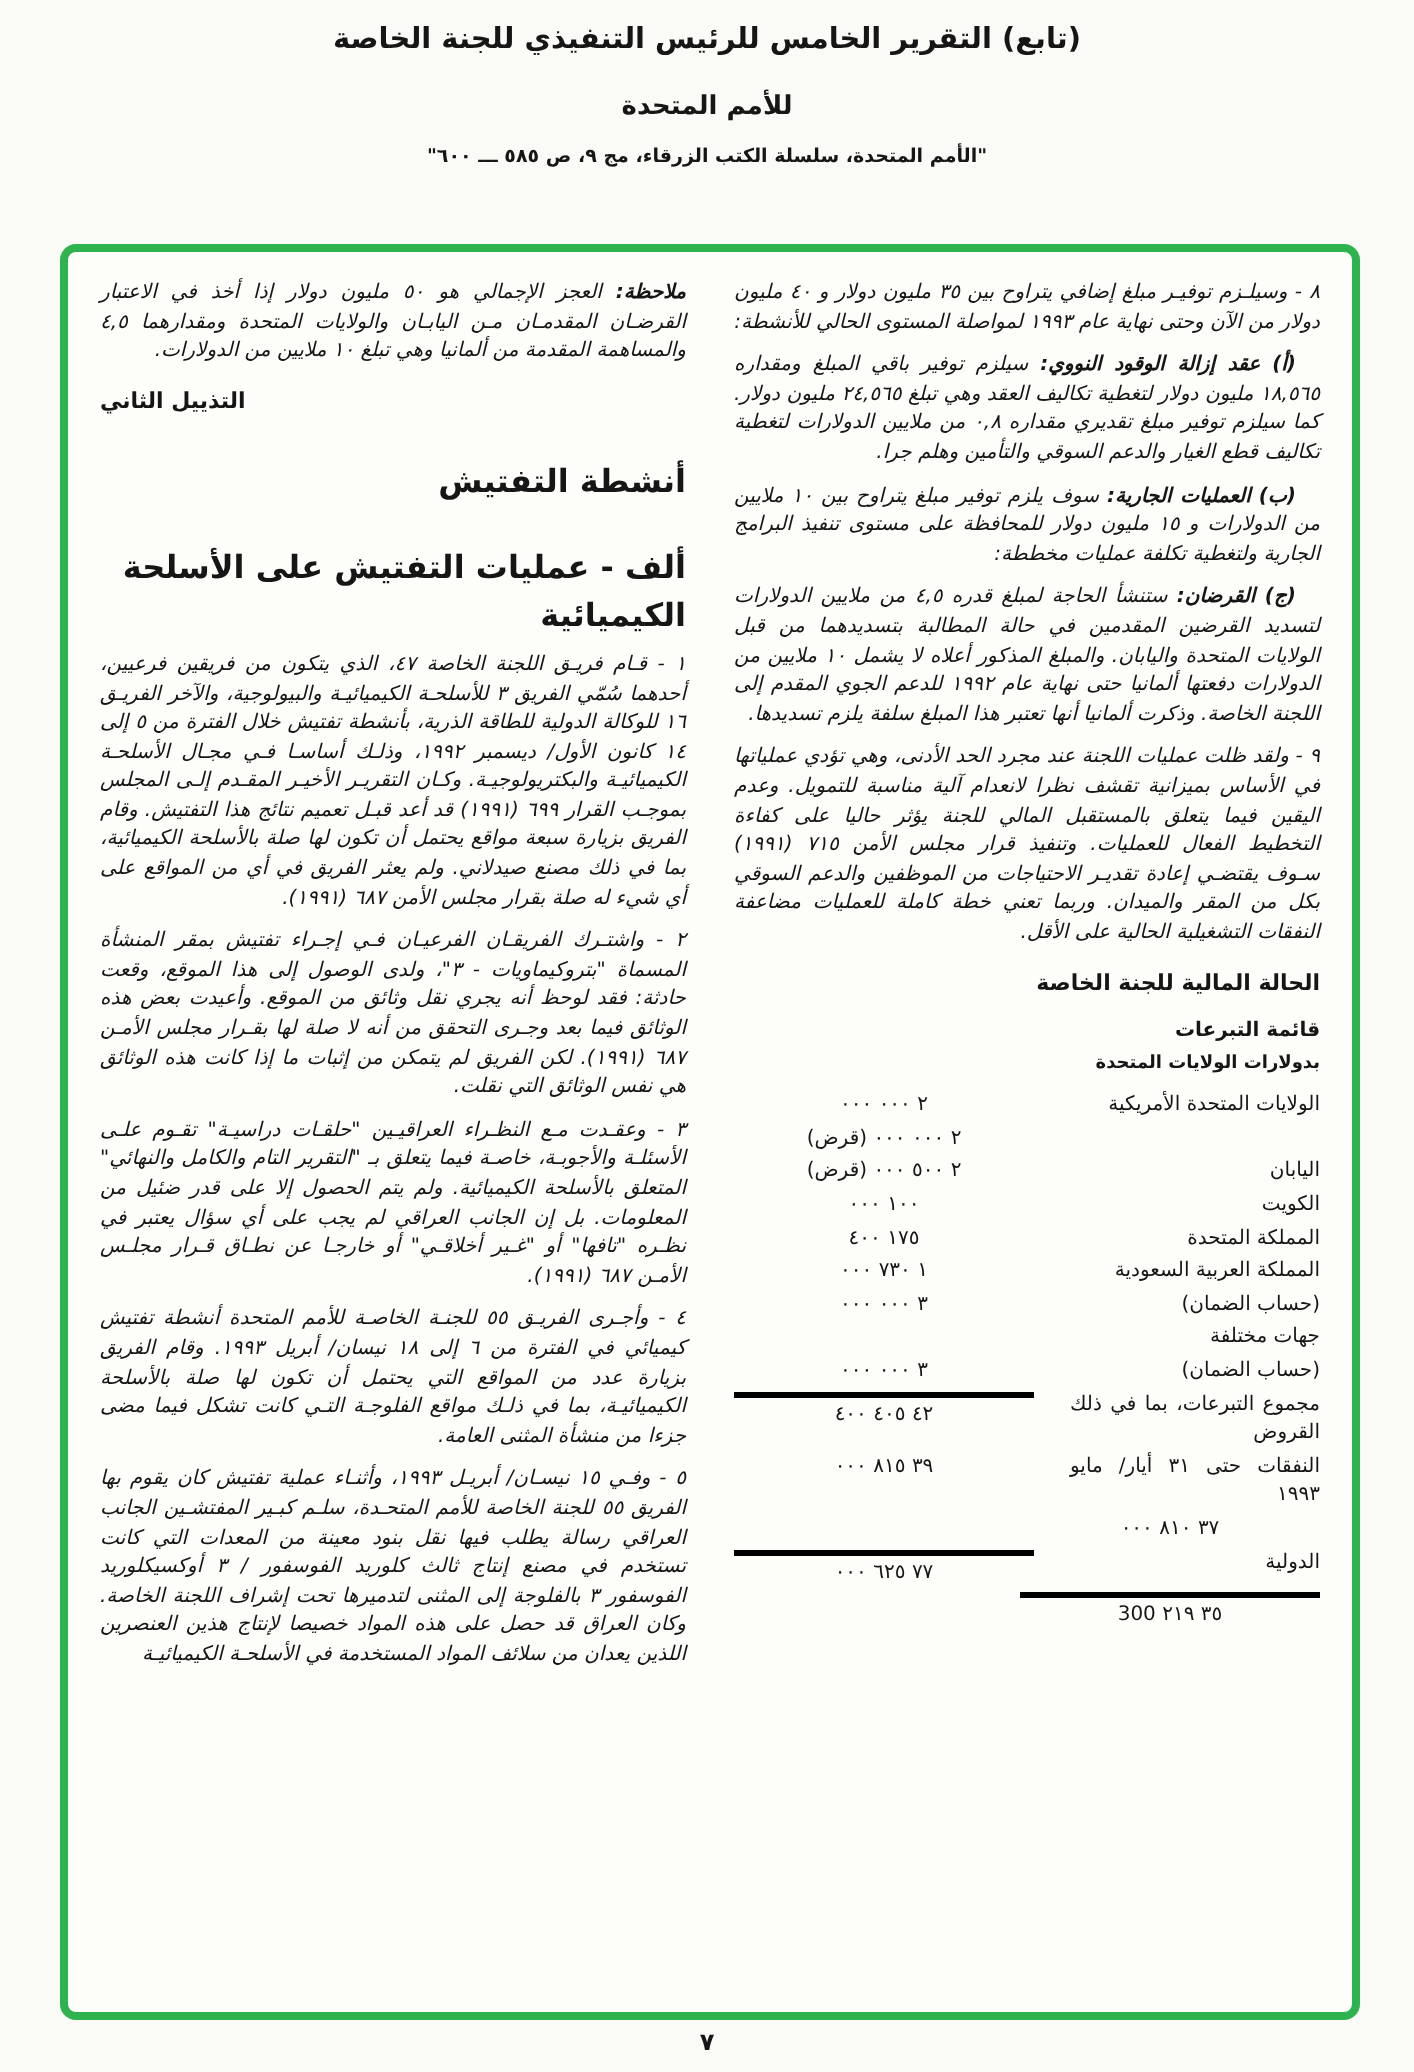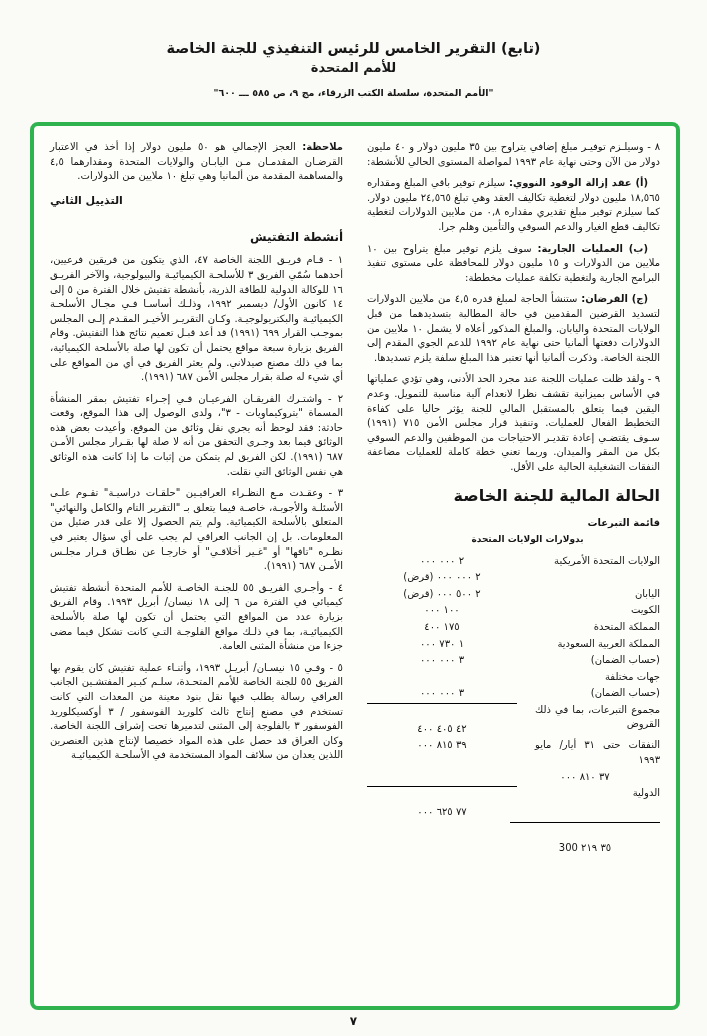--- a/index.html
+++ b/index.html
@@ -5,52 +5,52 @@
   * { box-sizing: border-box; }
   html, body { margin: 0; padding: 0; }
   body {
     width: 707px; height: 1036px;
     background: #fafaf6;
     font-family: "DejaVu Sans", sans-serif;
     color: #161616;
     position: relative;
     overflow: hidden;
   }
-  .page-header { padding-top: 40px; text-align: center; direction: rtl; }
+  .page-header { padding-top: 12px; text-align: center; direction: rtl; }
   .title-main { font-size: 14.5px; font-weight: bold; }
-  .title-sub  { font-size: 13px;  font-weight: bold; margin-top: 4px; }
+  .title-sub  { font-size: 13px;  font-weight: bold; margin-top: 18px; }
   .citation   { font-size: 9.5px; font-weight: bold; margin-top: 12px; letter-spacing: .2px; }
 
   .content-box {
     position: absolute; top: 122px; left: 30px;
     width: 650px; height: 888px;
     border: 4px solid var(--highlight-border, #2fb34f);
     border-radius: 8px;
     background: #fdfdfa;
     padding: 14px 16px 8px;
     overflow: hidden;
   }
   .columns { direction: rtl; display: flex; gap: 24px; height: 100%; }
   .col { flex: 1 1 0; font-size: 10px; line-height: 1.46; text-align: justify; }
-  .col p { margin: 0 0 7px; }
+  .col p { margin: 0 0 7px; font-style: italic; }
   .bold { font-weight: bold; }
   .list-item { text-indent: 12px; }
   .marker { font-weight: bold; }
 
   .h-center { text-align: left; font-size: 11px; font-weight: bold; margin: 9px 0 7px; }
-  .h-start  { font-size: 12px; font-weight: bold; margin: 20px 0 7px; text-align: right; }
+  .h-start  { font-size: 16px; font-weight: bold; margin: 20px 0 7px; text-align: right; }
 
-  .fin-heading { font-size: 16px; font-weight: bold; margin: 10px 0 8px; }
+  .fin-heading { font-size: 11px; font-weight: bold; margin: 10px 0 8px; }
   .fin-table { margin-top: 2px; }
   .fin-title { font-weight: bold; margin-bottom: 3px; }
-  .fin-currency { font-size: 9px; font-weight: bold; text-align: center; padding-left: 28px; margin-bottom: 7px; }
+  .fin-currency { font-size: 9px; font-weight: bold; text-align: right; padding-left: 28px; margin-bottom: 7px; }
   .fin-row { display: flex; justify-content: space-between; gap: 6px; margin: 2px 0; align-items: flex-start; }
   .fin-label { flex: 1 1 auto; margin-left: 12px; }
   .fin-value { flex: 0 0 150px; text-align: center; white-space: nowrap; }
-  .fin-value.sum { border-top: 1px solid #000000; padding-top: 18px; }
+  .fin-value.sum { border-top: 3px solid #000000; padding-top: 2px; }
 
   .page-footer { position: absolute; bottom: 7px; left: 0; right: 0; text-align: center; }
   .page-number { font-size: 12px; font-weight: bold; display: inline-block; }
 </style>
 </head>
 <body>
 
 <header class="page-header">
   <div class="title-main">(تابع) التقرير الخامس للرئيس التنفيذي للجنة الخاصة</div>
   <div class="title-sub">للأمم المتحدة</div>
@@ -132,20 +132,21 @@
             <span class="fin-value sum">٣٥ ٢١٩ 300</span>
           </div>
       </div>
     </section>
 
     <section class="col">
       <p><span class="bold">ملاحظة:</span> <span>العجز الإجمالي هو ٥٠ مليون دولار إذا أخذ في الاعتبار القرضـان المقدمـان مـن اليابـان والولايات المتحدة ومقدارهما ٤,٥ والمساهمة المقدمة من ألمانيا وهي تبلغ ١٠ ملايين من الدولارات.</span></p>
 
       <div class="h-center">التذييل الثاني</div>
       <div class="h-start">أنشطة التفتيش</div>
+      <div class="h-start">ألف - عمليات التفتيش على الأسلحة الكيميائية</div>
 
       <p>١ - قـام فريـق اللجنة الخاصة ٤٧، الذي يتكون من فريقين فرعيين، أحدهما سُمّي الفريق ٣ للأسلحـة الكيميائيـة والبيولوجية، والآخر الفريـق ١٦ للوكالة الدولية للطاقة الذرية، بأنشطة تفتيش خلال الفترة من ٥ إلى ١٤ كانون الأول/ ديسمبر ١٩٩٢، وذلـك أساسـا فـي مجـال الأسلحـة الكيميائيـة والبكتريولوجيـة. وكـان التقريـر الأخيـر المقـدم إلـى المجلس بموجـب القرار ٦٩٩ (١٩٩١) قد أعد قبـل تعميم نتائج هذا التفتيش. وقام الفريق بزيارة سبعة مواقع يحتمل أن تكون لها صلة بالأسلحة الكيميائية، بما في ذلك مصنع صيدلاني. ولم يعثر الفريق في أي من المواقع على أي شيء له صلة بقرار مجلس الأمن ٦٨٧ (١٩٩١).</p>
       <p>٢ - واشتـرك الفريقـان الفرعيـان فـي إجـراء تفتيش بمقر المنشأة المسماة "بتروكيماويات - ٣"، ولدى الوصول إلى هذا الموقع، وقعت حادثة: فقد لوحظ أنه يجري نقل وثائق من الموقع. وأعيدت بعض هذه الوثائق فيما بعد وجـرى التحقق من أنه لا صلة لها بقـرار مجلس الأمـن ٦٨٧ (١٩٩١). لكن الفريق لم يتمكن من إثبات ما إذا كانت هذه الوثائق هي نفس الوثائق التي نقلت.</p>
       <p>٣ - وعقـدت مـع النظـراء العراقيـين "حلقـات دراسيـة" تقـوم علـى الأسئلـة والأجوبـة، خاصـة فيما يتعلق بـ "التقرير التام والكامل والنهائي" المتعلق بالأسلحة الكيميائية. ولم يتم الحصول إلا على قدر ضئيل من المعلومات. بل إن الجانب العراقي لم يجب على أي سؤال يعتبر في نظـره "تافها" أو "غـير أخلاقـي" أو خارجـا عن نطـاق قـرار مجلـس الأمـن ٦٨٧ (١٩٩١).</p>
       <p>٤ - وأجـرى الفريـق ٥٥ للجنـة الخاصـة للأمم المتحدة أنشطة تفتيش كيميائي في الفترة من ٦ إلى ١٨ نيسان/ أبريل ١٩٩٣. وقام الفريق بزيارة عدد من المواقع التي يحتمل أن تكون لها صلة بالأسلحة الكيميائيـة، بما في ذلـك مواقع الفلوجـة التـي كانت تشكل فيما مضى جزءا من منشأة المثنى العامة.</p>
       <p>٥ - وفـي ١٥ نيسـان/ أبريـل ١٩٩٣، وأثنـاء عملية تفتيش كان يقوم بها الفريق ٥٥ للجنة الخاصة للأمم المتحـدة، سلـم كبـير المفتشـين الجانب العراقي رسالة يطلب فيها نقل بنود معينة من المعدات التي كانت تستخدم في مصنع إنتاج ثالث كلوريد الفوسفور / ٣ أوكسيكلوريد الفوسفور ٣ بالفلوجة إلى المثنى لتدميرها تحت إشراف اللجنة الخاصة. وكان العراق قد حصل على هذه المواد خصيصا لإنتاج هذين العنصرين اللذين يعدان من سلائف المواد المستخدمة في الأسلحـة الكيميائيـة</p>
     </section>
 
   </div>
 </main>

